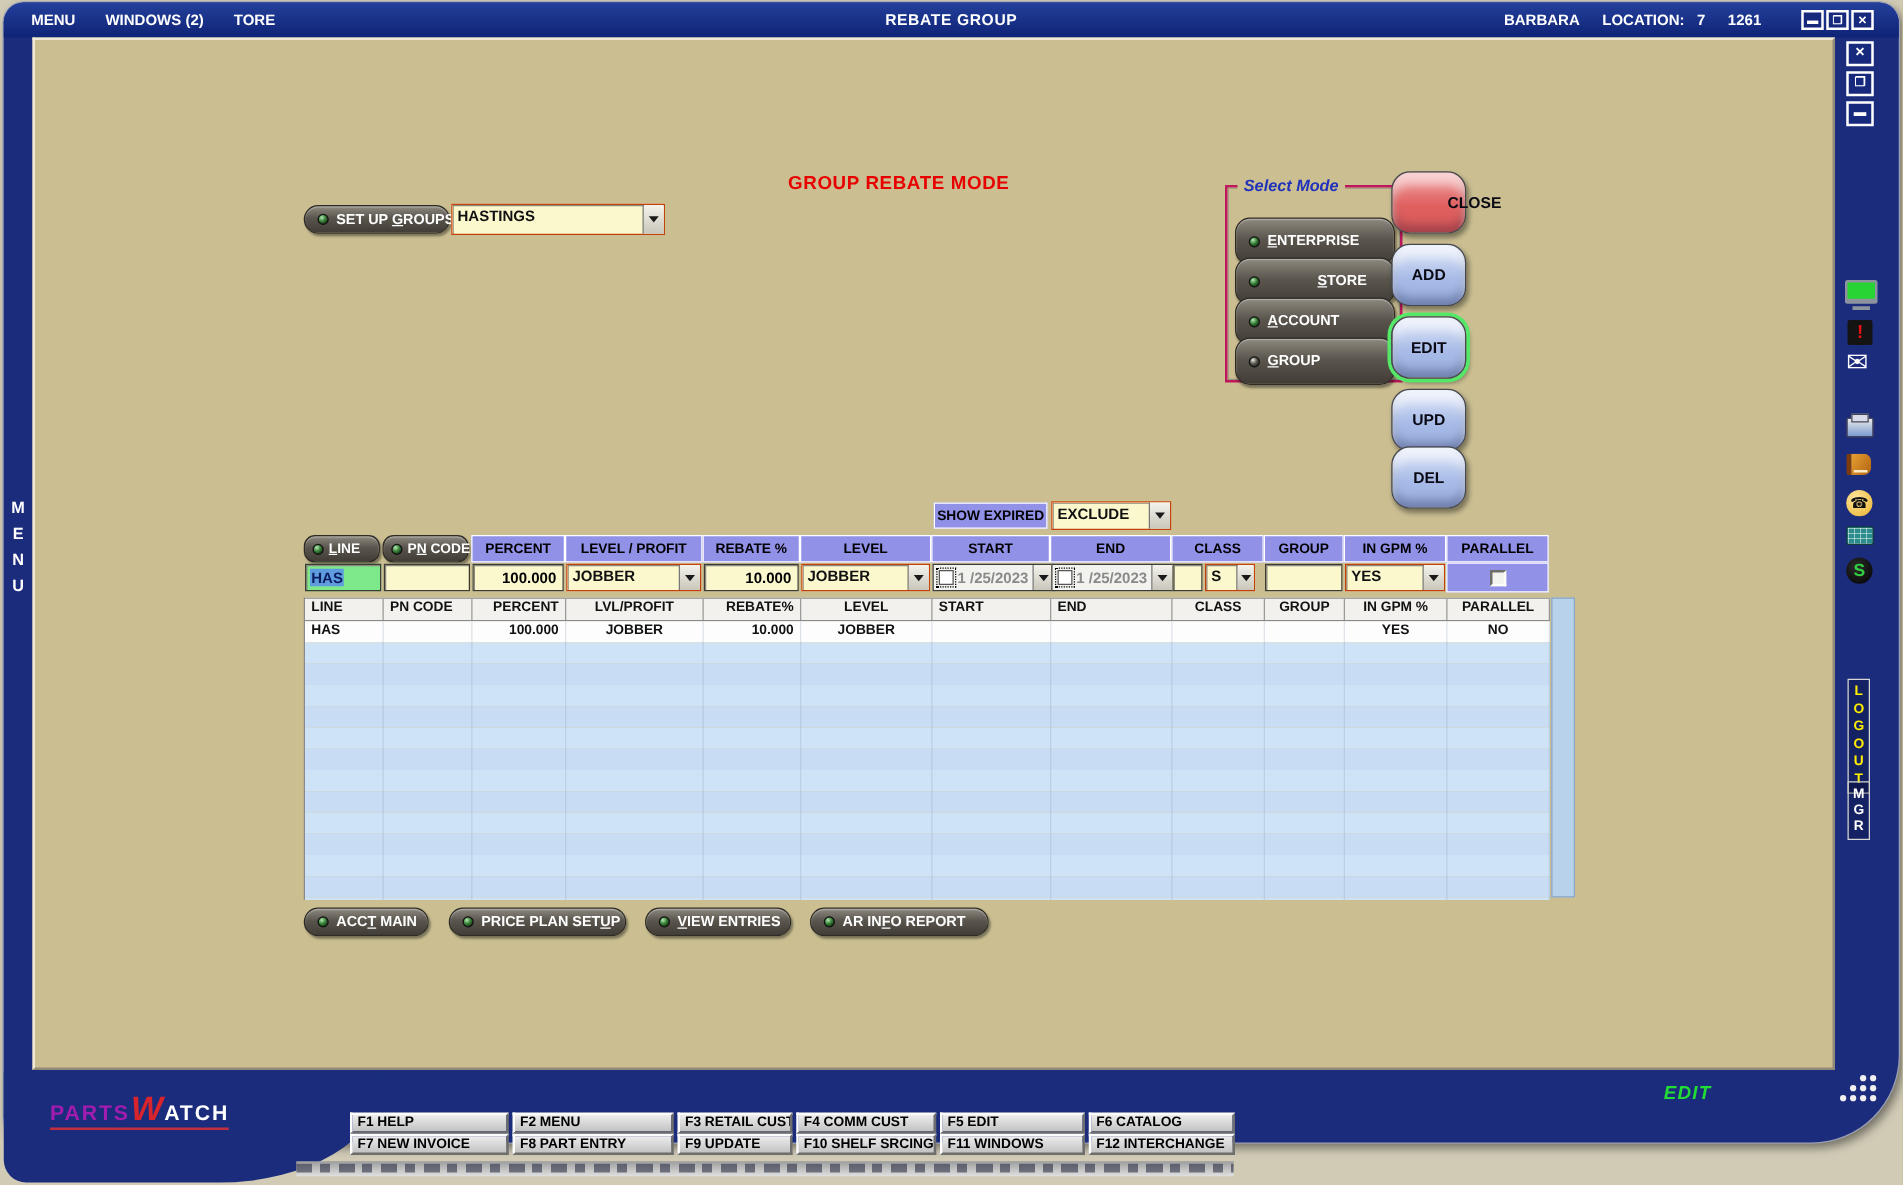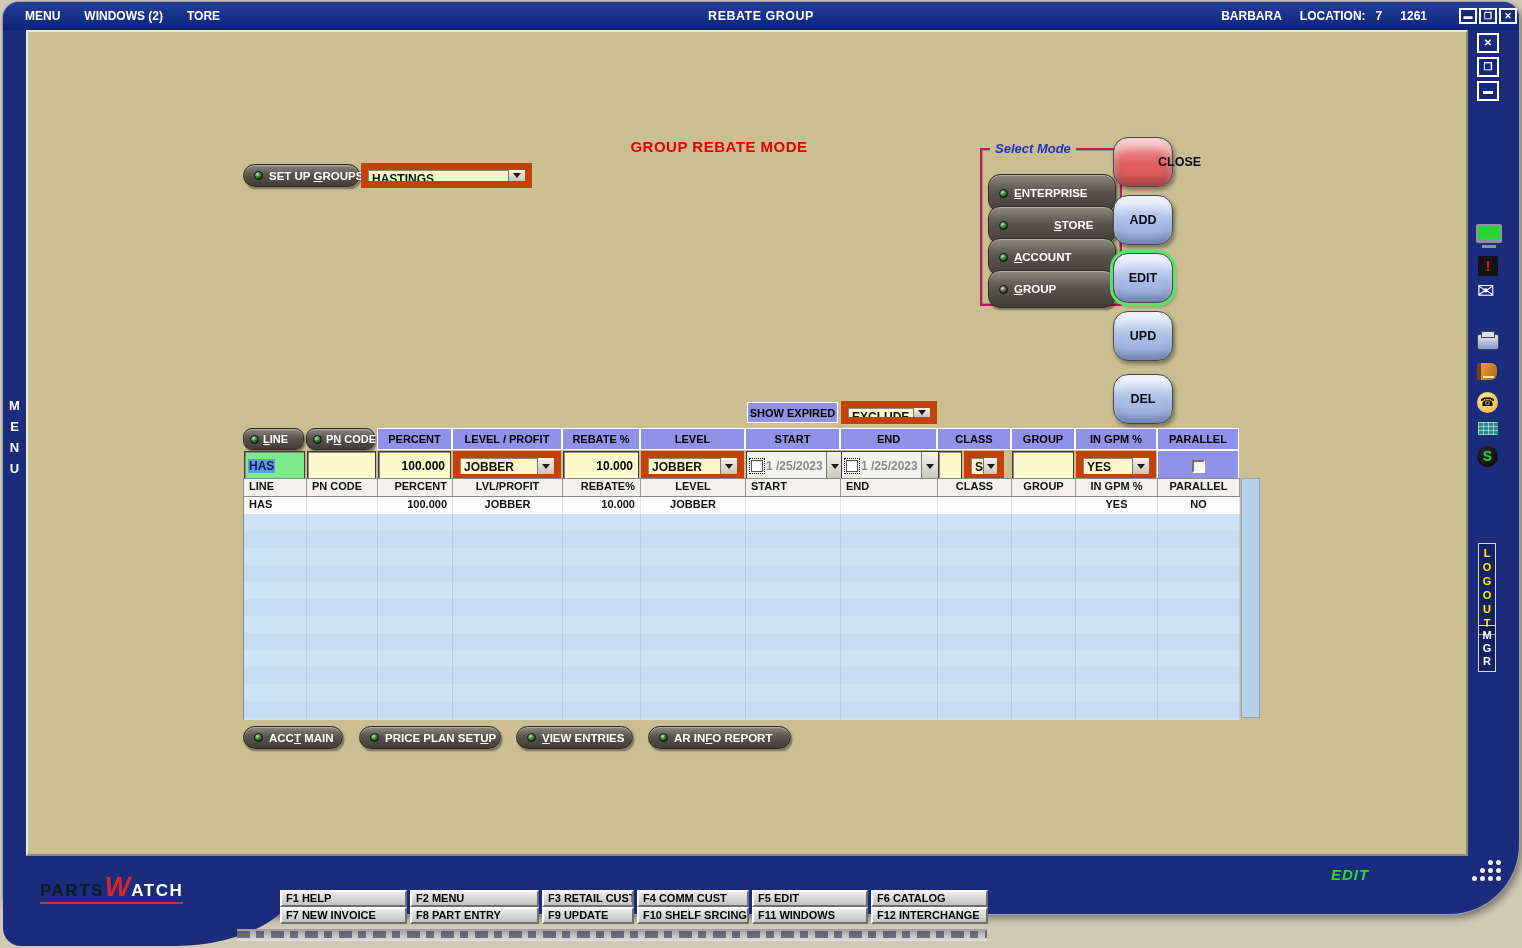--- a/index.html
+++ b/index.html
@@ -13,21 +13,21 @@
   .logo-block { position:absolute; left:3px; top:858px; width:302px; height:88px;
            background:#1b2c7c; border-radius:0 0 130px 18px / 0 0 78px 18px; }
 
   
   .titlebar { position:absolute; left:3px; top:2px; width:1516px; height:28px;
            background:linear-gradient(180deg,#24409b,#0e2376); border-radius:16px 16px 0 0;
            display:flex; align-items:center; color:#fff; font-weight:bold; font-size:12px; }
   .tb-menu { display:flex; gap:24px; margin-left:22px; }
   .tb-menu span { cursor:default; }
   .tb-title { position:absolute; left:0; width:100%; text-align:center; font-size:12.5px; letter-spacing:.5px; pointer-events:none; }
-  .tb-right { position:absolute; right:2px; display:flex; align-items:center; gap:18px; }
+  .tb-right { position:absolute; right:20px; display:flex; align-items:center; gap:18px; }
   .win-btns { display:flex; gap:2px; margin-left:14px; }
   .wbtn { width:18px; height:16px; border:2px solid #fff; background:#16297d; color:#fff;
           font-size:9px; line-height:12px; text-align:center; font-weight:bold; }
 
   
   .client { position:absolute; left:26px; top:30px; width:1442px; height:826px;
             background:#cbbf92; border:2px solid; border-color:#efe9d6 #8f8a78 #8f8a78 #efe9d6; }
 
   
   .v-left { position:absolute; left:7px; top:398px; width:18px; color:#fff; font-weight:bold;
@@ -44,21 +44,21 @@
           box-shadow:1.5px 2px 2px rgba(0,0,0,.4), inset 0 1px 1px rgba(255,255,255,.35);
           white-space:nowrap; cursor:default; }
   .led { width:9px; height:9px; border-radius:50%; flex:none;
          background:radial-gradient(circle at 35% 30%, #b9e9b9 0%, #3f8b3f 40%, #133613 80%);
          border:1px solid #101010; }
   .led.dim { background:radial-gradient(circle at 35% 30%, #e8e8e0 0%, #5a5a50 45%, #22221c 85%); }
 
   .setup-groups { position:absolute; left:243px; top:164px; width:117px; height:23px; }
 
   
-  .combo { background:#faf8cc; border:7px solid #c2410c; display:flex; align-items:stretch;
+  .combo { background:#faf8cc; border:1px solid #c2410c; display:flex; align-items:stretch;
            box-shadow:inset 1px 1px 0 #8d897c; }
   .combo .txt { flex:1; padding:2px 4px 0; font-weight:bold; font-size:12px; color:#111; overflow:hidden; white-space:nowrap; }
   .abtn { width:17px; flex:none; background:linear-gradient(#f4f3ec,#c9c6ba); border-left:1px solid #777;
           display:flex; align-items:center; justify-content:center; }
   .tri { width:0; height:0; border-left:4px solid transparent; border-right:4px solid transparent; border-top:5px solid #1a1a1a; }
 
   .groups-combo { position:absolute; left:361px; top:163px; width:171px; height:25px; }
 
   
   .select-mode { position:absolute; left:980px; top:148px; width:142px; height:158px;
@@ -127,21 +127,21 @@
              grid-template-columns:127px 129px 92px 112px 116px 117px; column-gap:3px; row-gap:0; z-index:5; }
   .fk { height:17px; background:linear-gradient(180deg,#ededed,#c2c2c2); border:2px solid; border-color:#fcfcfc #6e6e6e #6e6e6e #fcfcfc;
         color:#000; font-weight:bold; font-size:11px; padding:0 4px; text-align:left; line-height:13px;
         font-family:"Liberation Sans", sans-serif; white-space:nowrap; overflow:hidden; }
   .ticker { position:absolute; left:237px; top:929px; width:750px; height:12px;
             background:linear-gradient(180deg,#9d9d9d,#e0e0e0); z-index:4; overflow:hidden; }
   .ticker > div { position:absolute; left:0; top:2px; width:100%; height:7px; opacity:.55;
             background:repeating-linear-gradient(90deg,#20243c 0 13px, transparent 13px 19px, #20243c 19px 27px, transparent 27px 34px); }
   .brand { position:absolute; left:40px; top:878px; z-index:6; display:flex; align-items:baseline;
            border-bottom:2px solid #c23040; padding-bottom:1px; }
-  .brand .p1 { color:#0f172a; font-weight:bold; font-size:17px; letter-spacing:1.5px; }
+  .brand .p1 { color:#a21caf; font-weight:bold; font-size:17px; letter-spacing:1.5px; }
   .brand .pw { color:#d8242c; font-weight:bold; font-style:italic; font-size:27px; line-height:18px; margin:0 1px; }
   .brand .p2 { color:#fff; font-weight:bold; font-size:17px; letter-spacing:1.5px; }
   .status-edit { position:absolute; left:1280px; top:866px; width:140px; text-align:center; z-index:6;
             color:#22dd33; font-weight:bold; font-style:italic; font-size:15px; letter-spacing:1px; }
   .grip { position:absolute; left:1452px; top:858px; width:52px; height:34px; z-index:6; }
   .grip i { position:absolute; width:5px; height:5px; border-radius:50%; background:#f0f0f0; }
 
   
   .ric { position:absolute; z-index:3; }
   .sq-btn { width:22px; height:20px; border:2px solid #fff; background:#16297d; color:#fff;
@@ -230,21 +230,21 @@
   <button class="pill sm-btn" style="top:120px;">
     <span class="led dim"></span>
     <span><u>G</u>ROUP</span>
   </button>
 </div>
 
 <button class="action red" style="top:137px;">CLOSE</button>
 <button class="action blue" style="top:195px;">ADD</button>
 <button class="action blue active" style="top:253px;">EDIT</button>
 <button class="action blue" style="top:311px;">UPD</button>
-<button class="action blue" style="top:374px;">DEL</button>
+<button class="action blue" style="top:357px;">DEL</button>
 
 <div class="show-expired">SHOW EXPIRED</div>
 <div class="combo exclude-combo">
   <span class="txt">EXCLUDE</span>
   <span class="abtn">
       <span class="tri"></span>
     </span>
 </div>
 
 <div class="cols edit-header">

